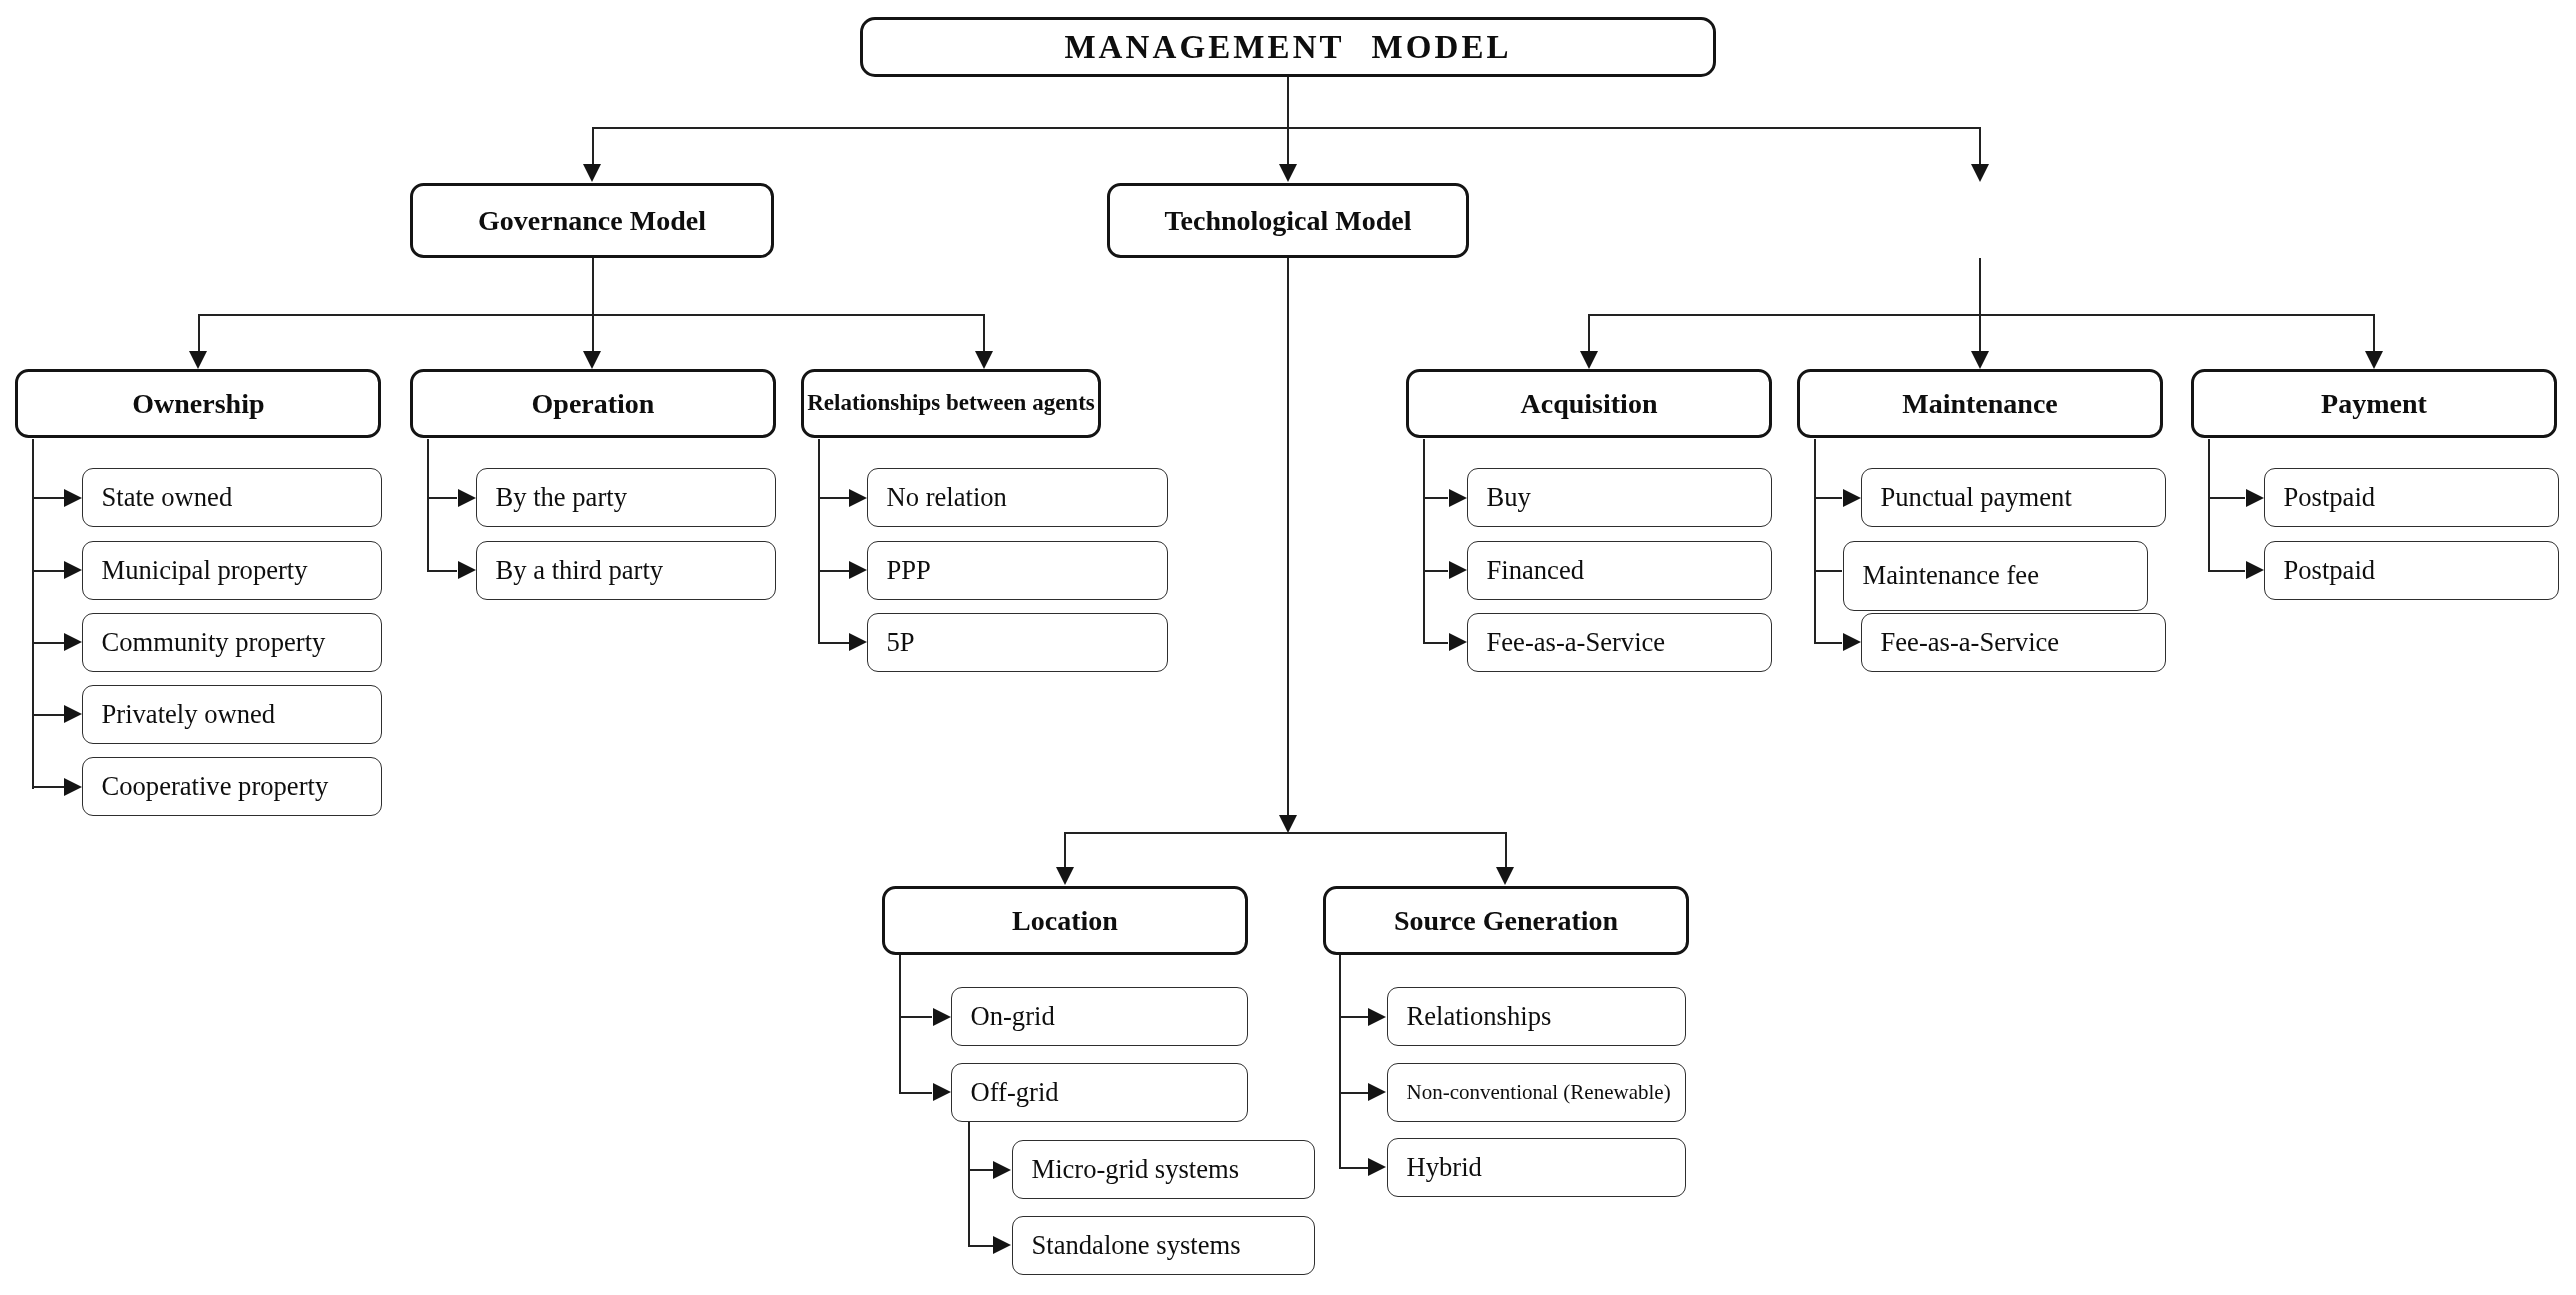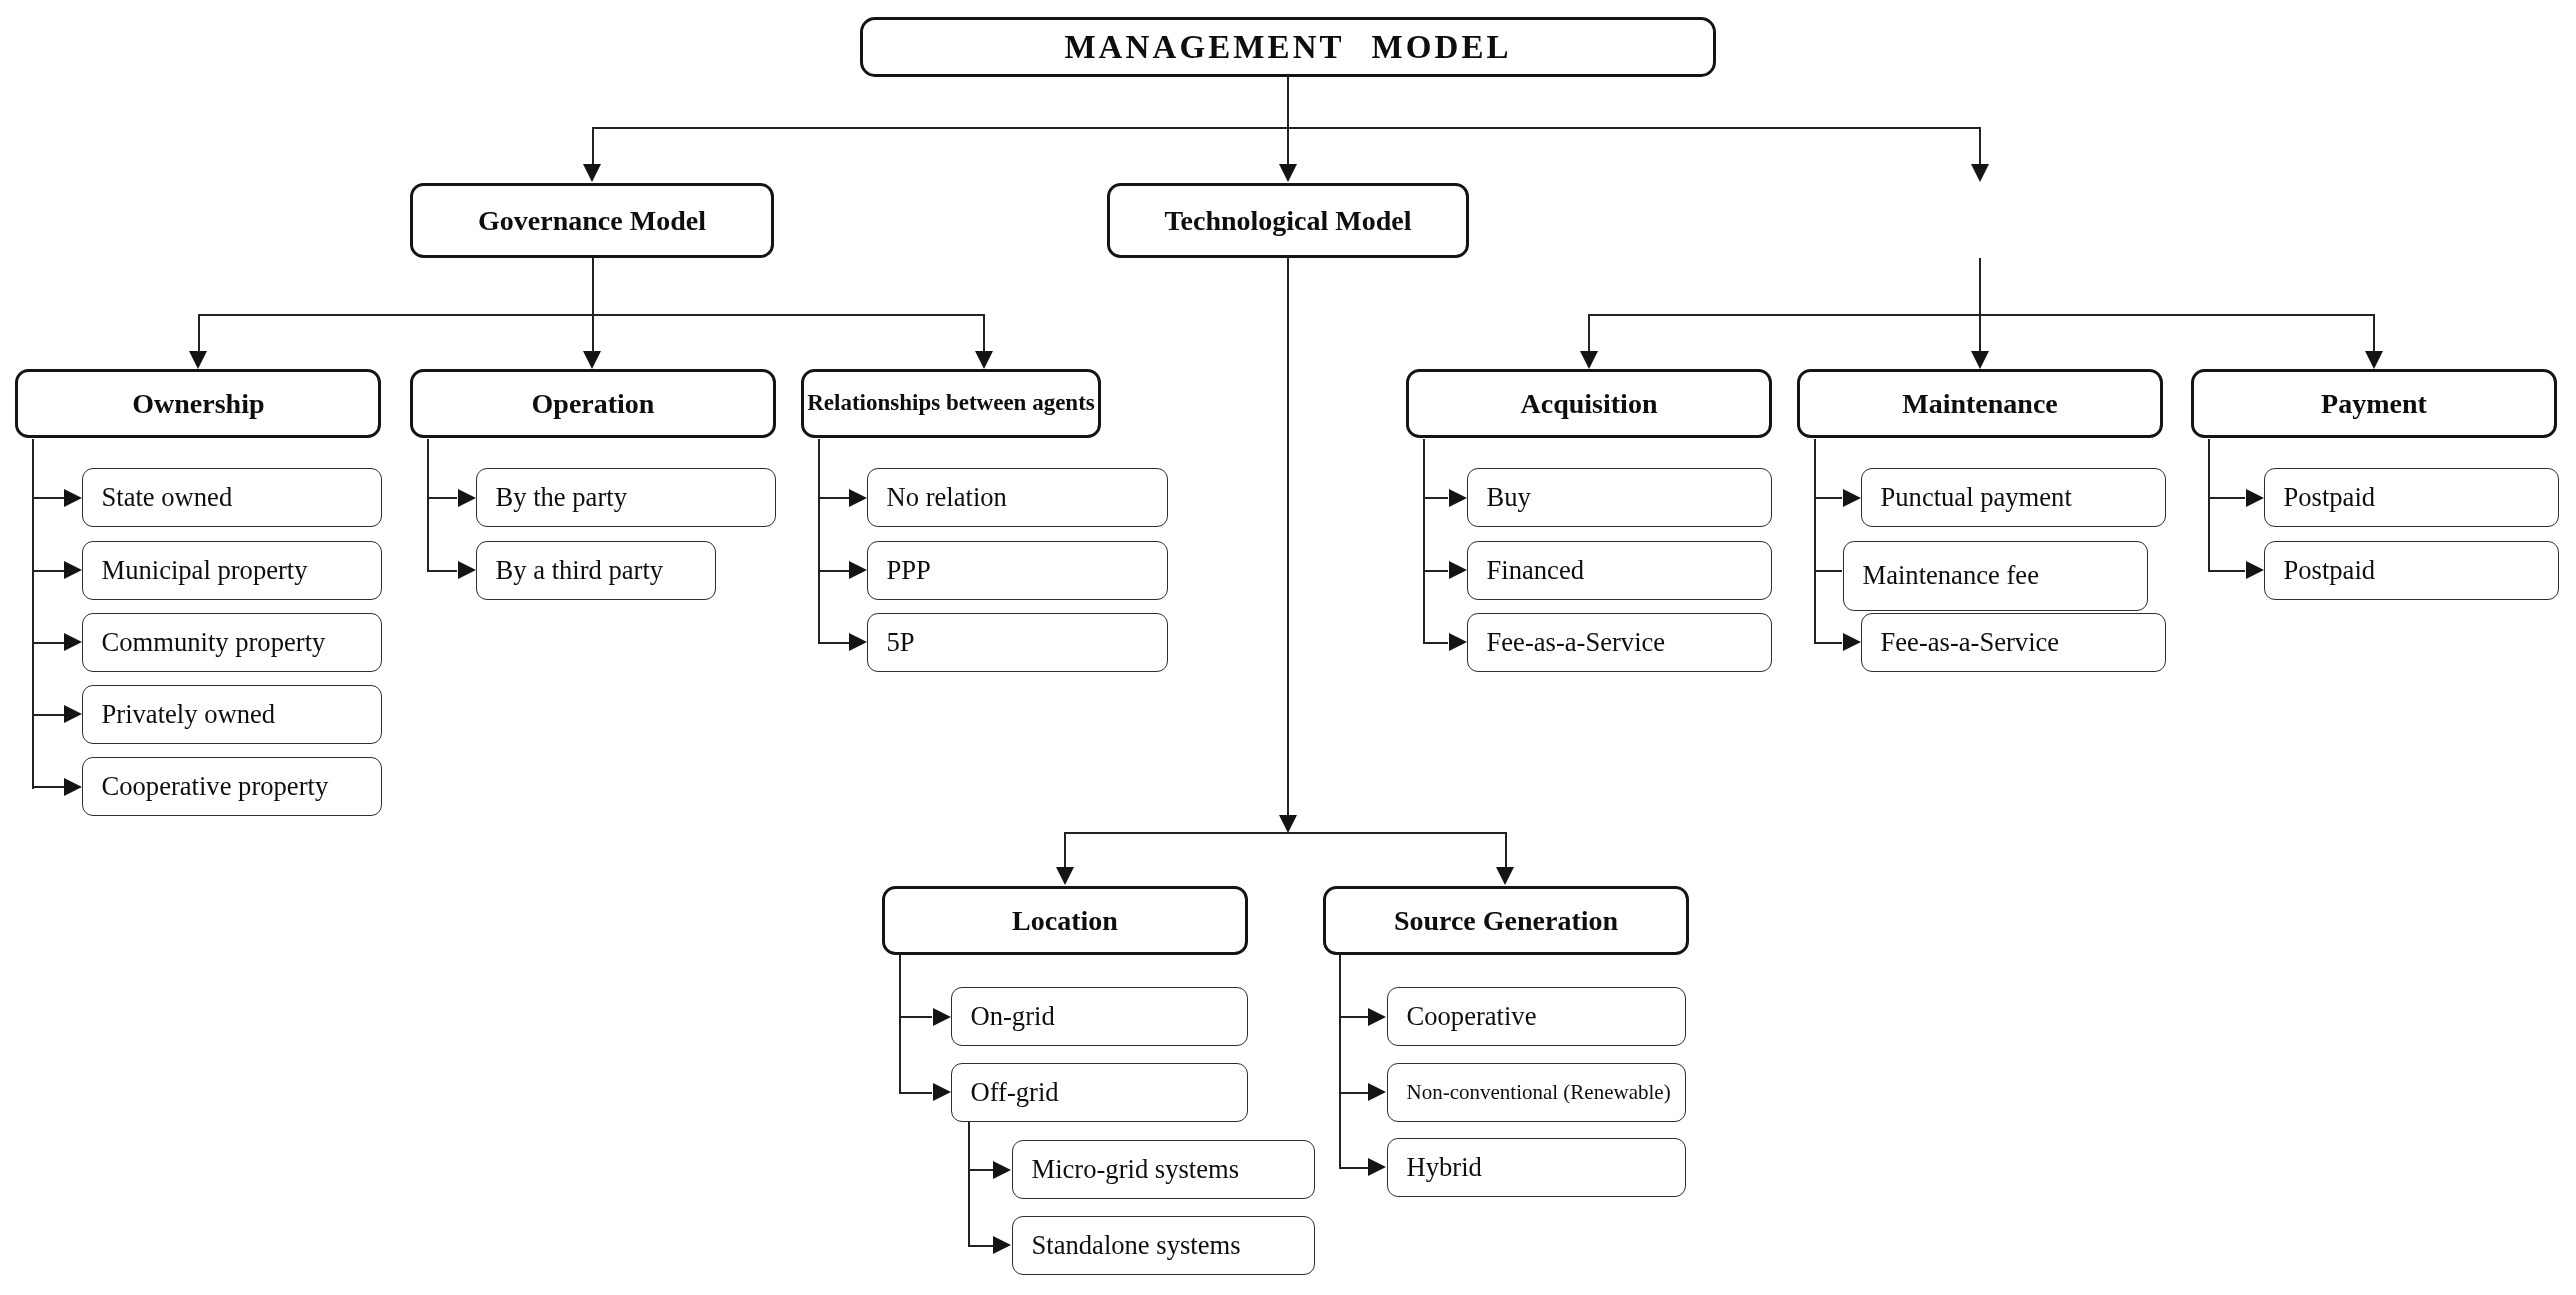--- a/index.html
+++ b/index.html
@@ -90,21 +90,21 @@
   <div class="bx leaf" style="left:82px;top:613px;width:300px;height:59px">Community property</div>
   <div class="bx leaf" style="left:82px;top:685px;width:300px;height:59px">Privately owned</div>
   <div class="bx leaf" style="left:82px;top:757px;width:300px;height:59px">Cooperative property</div>
 
   <div class="lv" style="left:427px;top:439px;height:133px"></div>
   <div class="lh" style="left:427px;top:497px;width:30px"></div>
   <div class="ar" style="left:458px;top:489px"></div>
   <div class="lh" style="left:427px;top:570px;width:30px"></div>
   <div class="ar" style="left:458px;top:561px"></div>
   <div class="bx leaf" style="left:476px;top:468px;width:300px;height:59px">By the party</div>
-  <div class="bx leaf" style="left:476px;top:541px;width:240px;height:59px">By a third party</div>
+  <div class="bx leaf" style="left:476px;top:541px;width:300px;height:59px">By a third party</div>
 
   <div class="lv" style="left:818px;top:439px;height:205px"></div>
   <div class="lh" style="left:819px;top:497px;width:30px"></div>
   <div class="ar" style="left:849px;top:489px"></div>
   <div class="lh" style="left:819px;top:570px;width:30px"></div>
   <div class="ar" style="left:849px;top:561px"></div>
   <div class="lh" style="left:819px;top:642px;width:30px"></div>
   <div class="ar" style="left:849px;top:633px"></div>
   <div class="bx leaf" style="left:867px;top:468px;width:301px;height:59px">No relation</div>
   <div class="bx leaf" style="left:867px;top:541px;width:301px;height:59px">PPP</div>
@@ -159,18 +159,18 @@
   <div class="bx leaf" style="left:1012px;top:1140px;width:303px;height:59px">Micro-grid systems</div>
   <div class="bx leaf" style="left:1012px;top:1216px;width:303px;height:59px">Standalone systems</div>
 
   <div class="lv" style="left:1339px;top:955px;height:214px"></div>
   <div class="lh" style="left:1340px;top:1016px;width:28px"></div>
   <div class="ar" style="left:1368px;top:1008px"></div>
   <div class="lh" style="left:1340px;top:1092px;width:28px"></div>
   <div class="ar" style="left:1368px;top:1083px"></div>
   <div class="lh" style="left:1340px;top:1167px;width:28px"></div>
   <div class="ar" style="left:1368px;top:1158px"></div>
-  <div class="bx leaf" style="left:1387px;top:987px;width:299px;height:59px">Cooperative</div>
+  <div class="bx leaf" style="left:1387px;top:987px;width:299px;height:59px">Relationships</div>
   <div class="bx leaf xs" style="left:1387px;top:1063px;width:299px;height:59px">Non-conventional (Renewable)</div>
   <div class="bx leaf" style="left:1387px;top:1138px;width:299px;height:59px">Hybrid</div>
 
 </div>
 
 
 </body></html>

